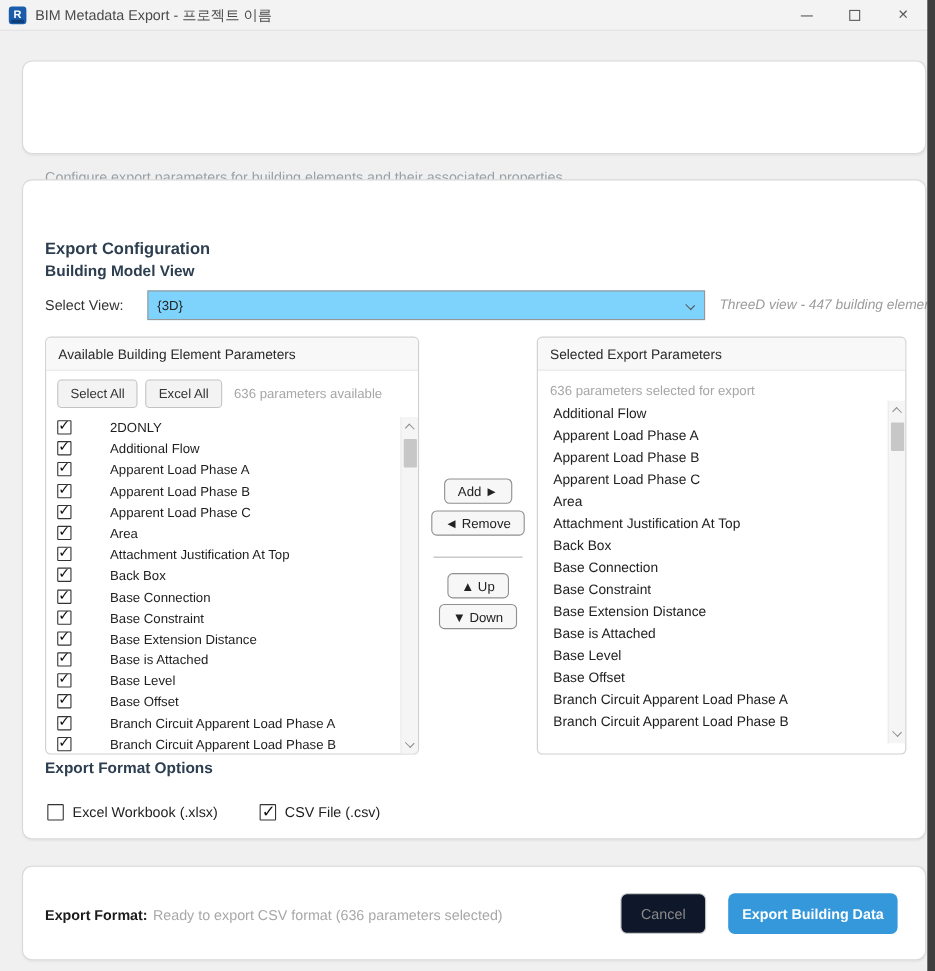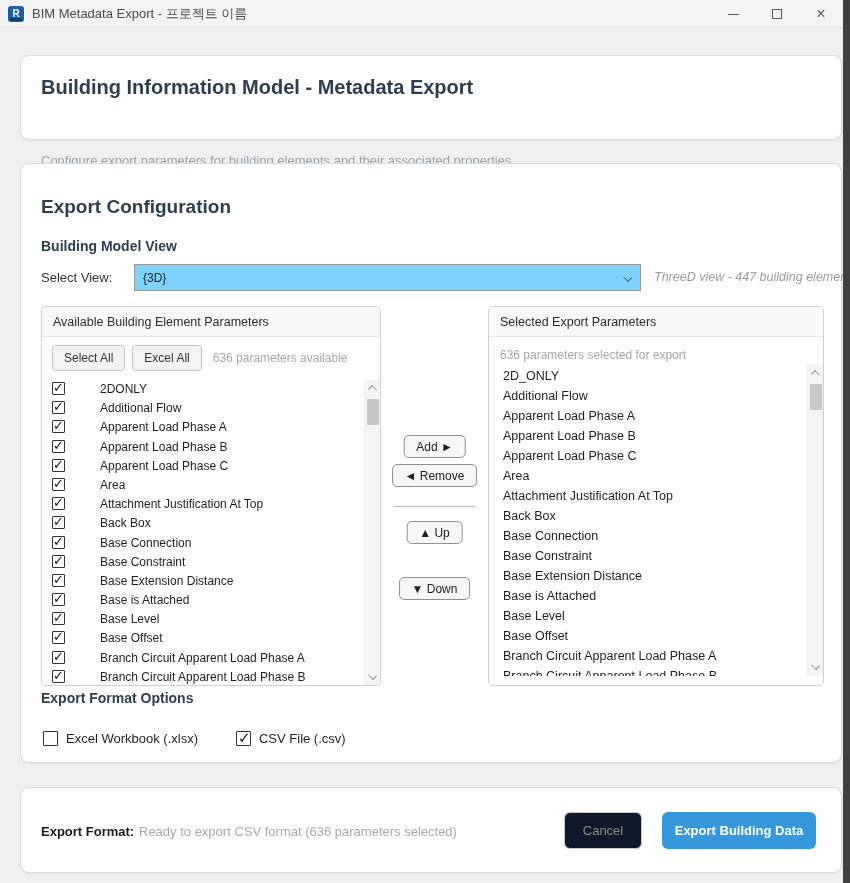--- a/index.html
+++ b/index.html
@@ -40,21 +40,21 @@
   }
   .card.header-card { top:55px; height:85px; }
   .card.main-card { top:163px; height:600px; }
   .card.footer-card { top:787px; height:86px; }
 
   
   .hdr-title { position:absolute; left:20px; top:20px; font-size:20px; font-weight:600; color:#2c3e50; }
   .hdr-sub { position:absolute; left:20px; top:53px; font-size:13px; color:#9aa1a6;margin-top:44px; }
 
   
-  .sec-title { position:absolute; left:20px; top:32px; font-size:19px; font-weight:bold; color:#2c3e50; }
+  .sec-title { position:absolute; left:20px; top:54px; font-size:15px; font-weight:bold; color:#2c3e50; }
   .view-title { position:absolute; left:20px; top:74px; font-size:14px; font-weight:bold; color:#2c3e50; }
 
   
   .select-row { position:absolute; left:20px; top:100px; width:782px; height:37px; }
   .select-label { position:absolute; left:0; top:6px; font-size:13px; color:#333; }
   .view-select {
     position:absolute; left:93px; top:0; width:507px; height:27px;
     background:#7dd3fc; border:1px solid #979797;
     display:flex; align-items:center; padding:0 8px; font-size:12px; color:#222;
     cursor:default;
@@ -116,21 +116,21 @@
   .transfer-col { position:absolute; left:360px; top:142px; width:107px; height:380px; }
   .xfer-btn {
     position:absolute; left:50%; transform:translateX(-50%);
     background:#f7f7f7; border:1px solid #8f8f8f; border-radius:5px;
     font-size:12px; color:#222; height:23px; padding:0 12px; white-space:nowrap;
     cursor:pointer; font-family:inherit;
   }
   .xfer-btn.add { top:129px; }
   .xfer-btn.remove { top:158px; }
   .xfer-btn.up { top:215px; }
-  .xfer-btn.down { top:243px;margin-top:28px; }
+  .xfer-btn.down { top:243px; }
   .xfer-divider { position:absolute; left:13px; right:13px; top:200px; border-top:1px solid #b5b5b5; }
 
   
   .fmt-title { position:absolute; left:20px; top:526px; font-size:14px; font-weight:bold; color:#2c3e50; }
   .fmt-row { position:absolute; left:22px; top:567px; display:flex; gap:38px; }
   .fmt-opt { display:flex; align-items:center; font-size:13px; color:#1e1e1e; cursor:default; }
 
   
   .foot-label { position:absolute; left:20px; top:36px; font-size:13px; font-weight:bold; color:#1c1c1c; }
   .foot-status { position:absolute; left:118px; top:36px; font-size:13px; color:#a8a8a8; }
@@ -160,21 +160,20 @@
       <div class="win-btn">
         <span class="glyph-max"></span>
       </div>
       <div class="win-btn">
         <span class="glyph-close">×</span>
       </div>
     </div>
   </div>
 
   <div class="card header-card">
-    <div class="hdr-title">Building Information Model - Metadata Export</div>
     <div class="hdr-sub">Configure export parameters for building elements and their associated properties</div>
   </div>
 
   <div class="card main-card">
     <div class="sec-title">Export Configuration</div>
     <div class="view-title">Building Model View</div>
 
     <div class="select-row">
       <span class="select-label">Select View:</span>
       <div class="view-select">
@@ -289,23 +288,20 @@
       <button class="xfer-btn up">▲ Up</button>
       <button class="xfer-btn down">▼ Down</button>
     </div>
 
     <div class="panel right">
       <div class="panel-header">Selected Export Parameters</div>
       <div class="sel-count">636 parameters selected for export</div>
       <div class="list-viewport">
         <div class="list-inner">
 
-            <div class="sel-row">
-              <span>2D_ONLY</span>
-            </div>
 
             <div class="sel-row">
               <span>Additional Flow</span>
             </div>
 
             <div class="sel-row">
               <span>Apparent Load Phase A</span>
             </div>
 
             <div class="sel-row">

